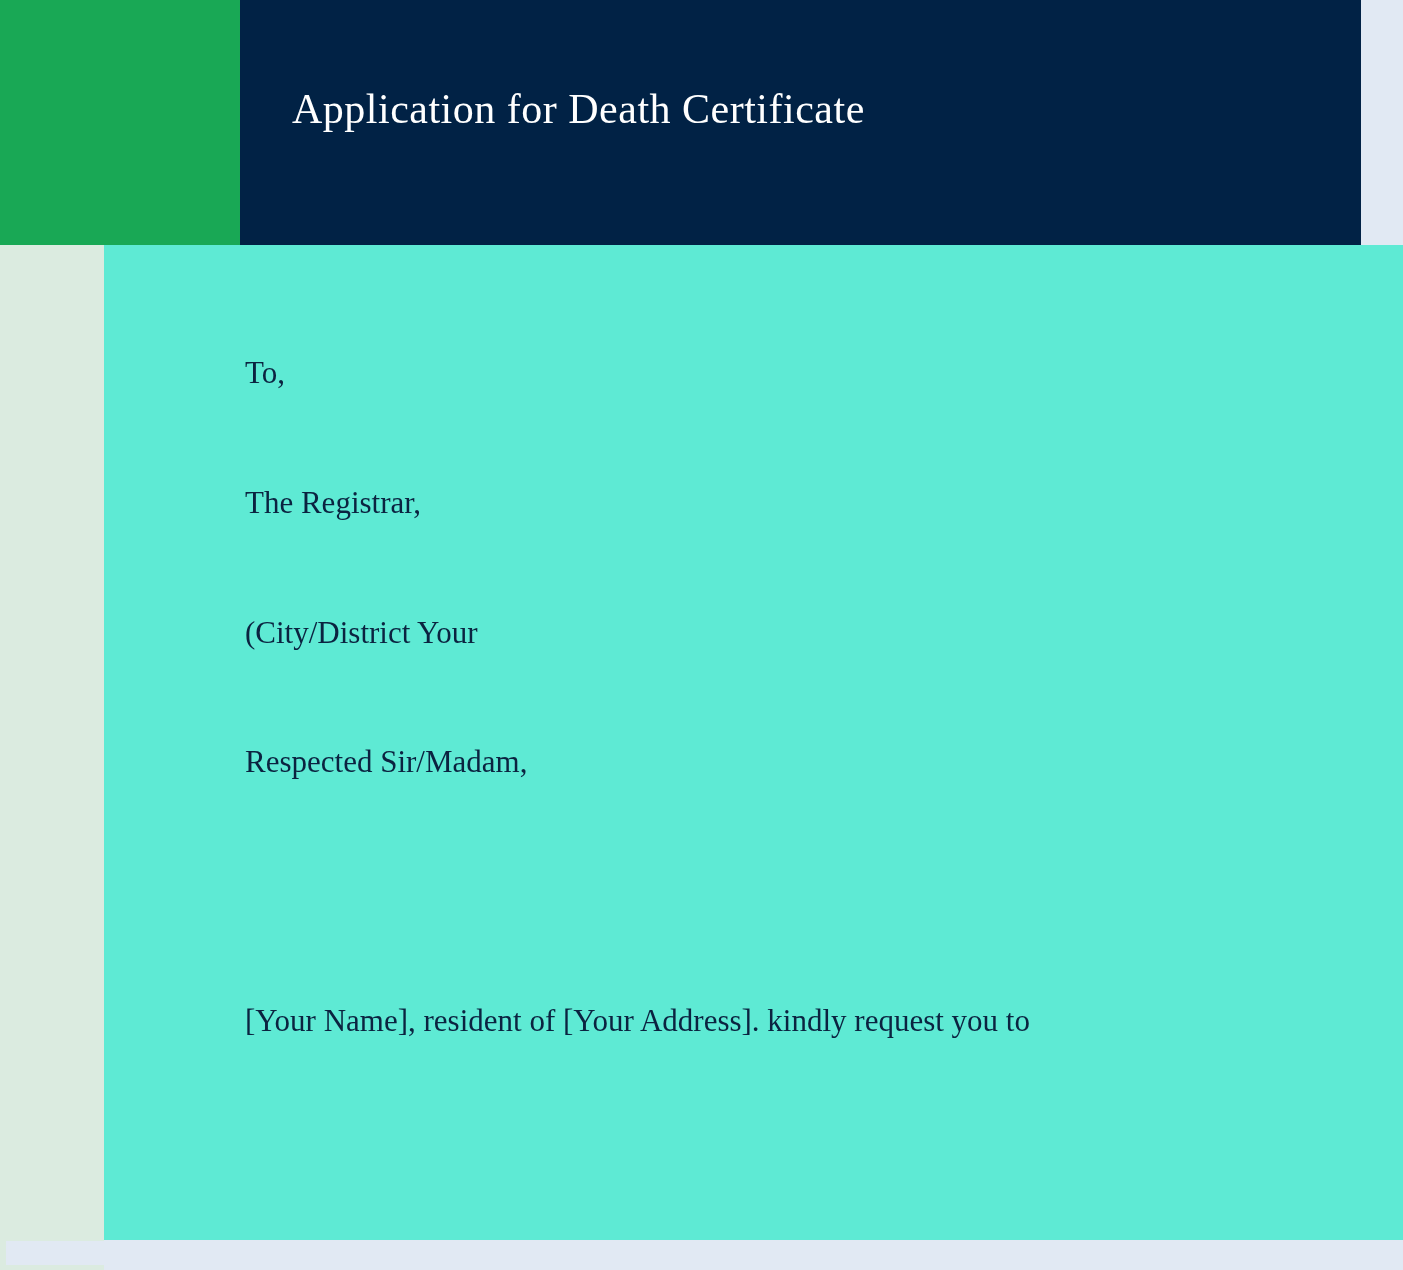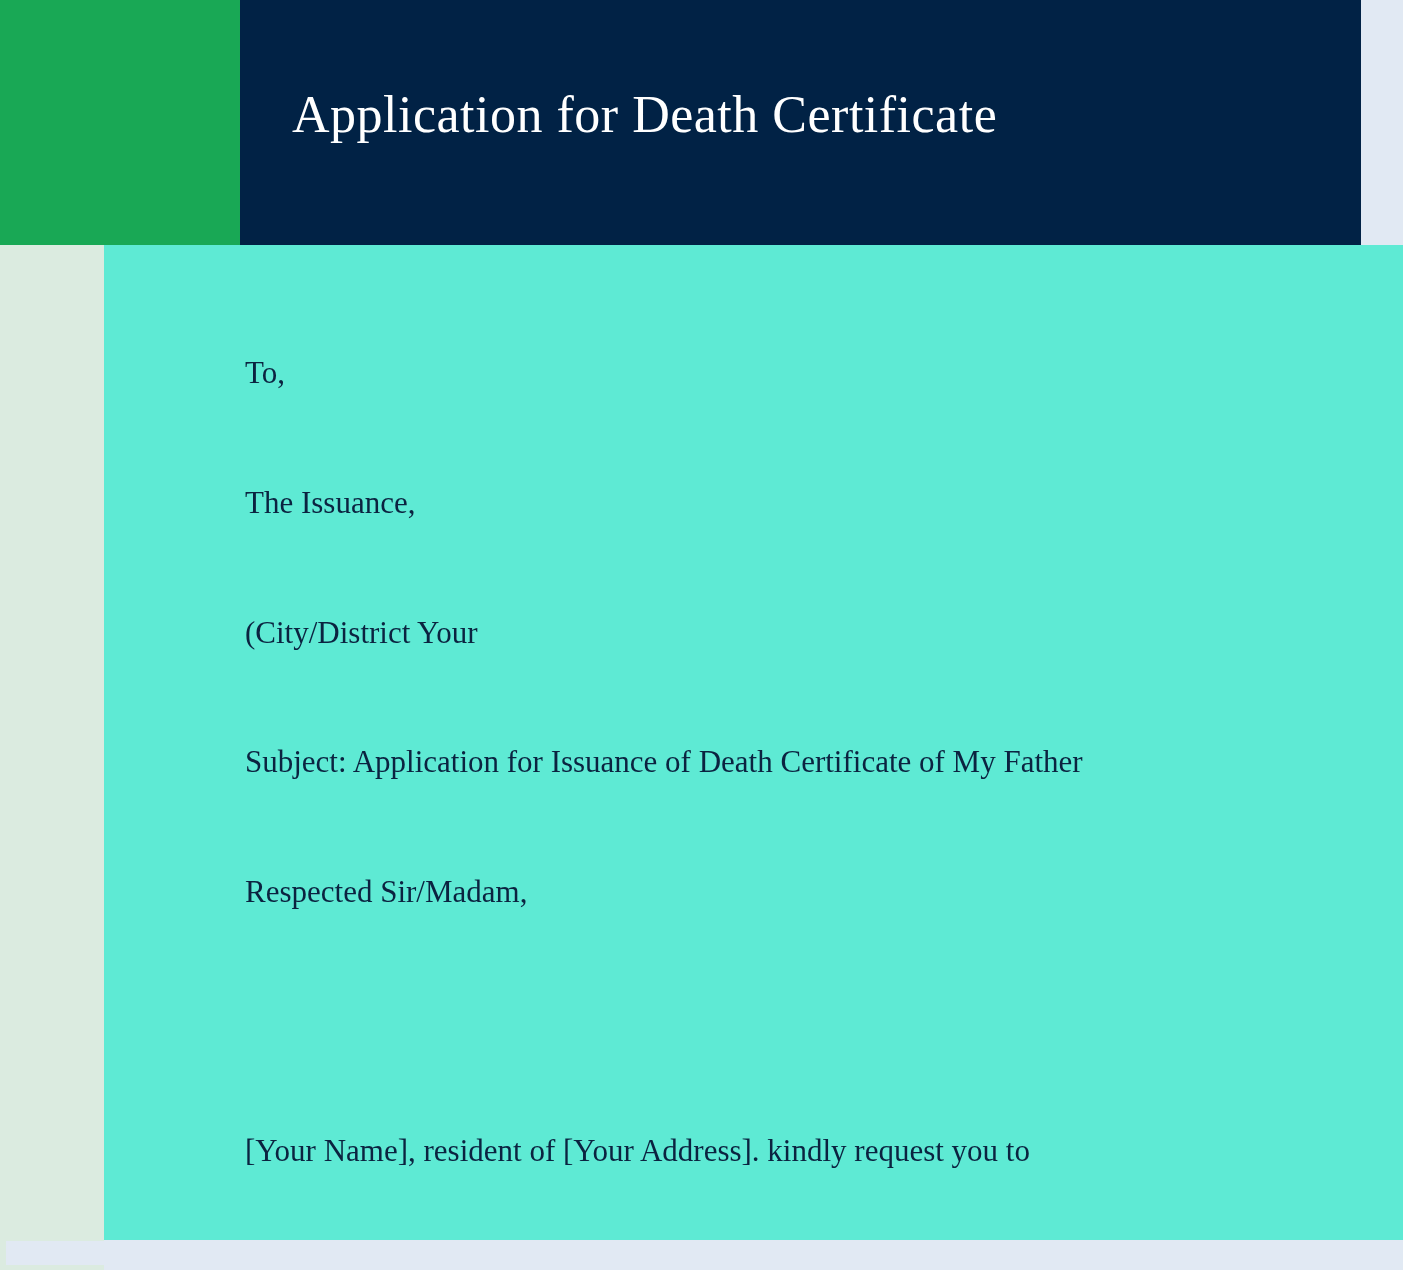--- a/index.html
+++ b/index.html
@@ -5,21 +5,21 @@
     html, body { margin: 0; padding: 0; }
     body {
       width: 1403px; height: 1270px; position: relative; overflow: hidden;
       background: #e1e9f3;
       font-family: "DejaVu Serif", "Liberation Serif", serif;
     }
     .green-block { position: absolute; left: 0; top: 0; width: 240px; height: 245px; background: #19a855; }
     .header { position: absolute; left: 240px; top: 0; width: 1121px; height: 245px; background: #012245; }
     .title {
       position: absolute; left: 52px; top: 85px;
-      color: #ffffff; font-size: 52px; letter-spacing: 0.5px; white-space: nowrap;
+      color: #ffffff; font-size: 42px; letter-spacing: 0.5px; white-space: nowrap;
       font-family: "Liberation Serif", "DejaVu Serif", serif;
       text-align: center;
     }
     .left-rail { position: absolute; left: 0; top: 245px; width: 104px; height: 1025px; background: #dbebe0; }
     .right-rail { position: absolute; left: 1361px; top: 0; width: 42px; height: 1270px; background: #e1e9f3; }
     .page { position: absolute; left: 104px; top: 245px; width: 1394px; height: 995px; background: #5eead4; }
     .bottom-band { position: absolute; left: 6px; top: 1241px; width: 1355px; height: 24px; background: #e1e9f3; }
     .letter {
       position: absolute; left: 141px; top: 20px; width: 1110px;
       color: #0b2340; font-size: 31px; line-height: 43.2px; white-space: pre;
@@ -32,23 +32,22 @@
 
 <div class="green-block"></div>
 <div class="header">
   <div class="title">Application for Death Certificate</div>
 </div>
 <div class="right-rail"></div>
 <div class="left-rail"></div>
 <div class="page">
   <div class="letter">
     <span class="line">To,</span>
-    <span class="line">The Issuance,</span>
+    <span class="line">The Registrar,</span>
     <span class="line">(City/District Your</span>
-    <span class="line">Subject: Application for Issuance of Death Certificate of My Father</span>
     <span class="line">Respected Sir/Madam,</span>
     <span class="line"></span>
     <span class="line">[Your Name], resident of [Your Address]. kindly request you to</span>
     
     
     
     
     
     
     

